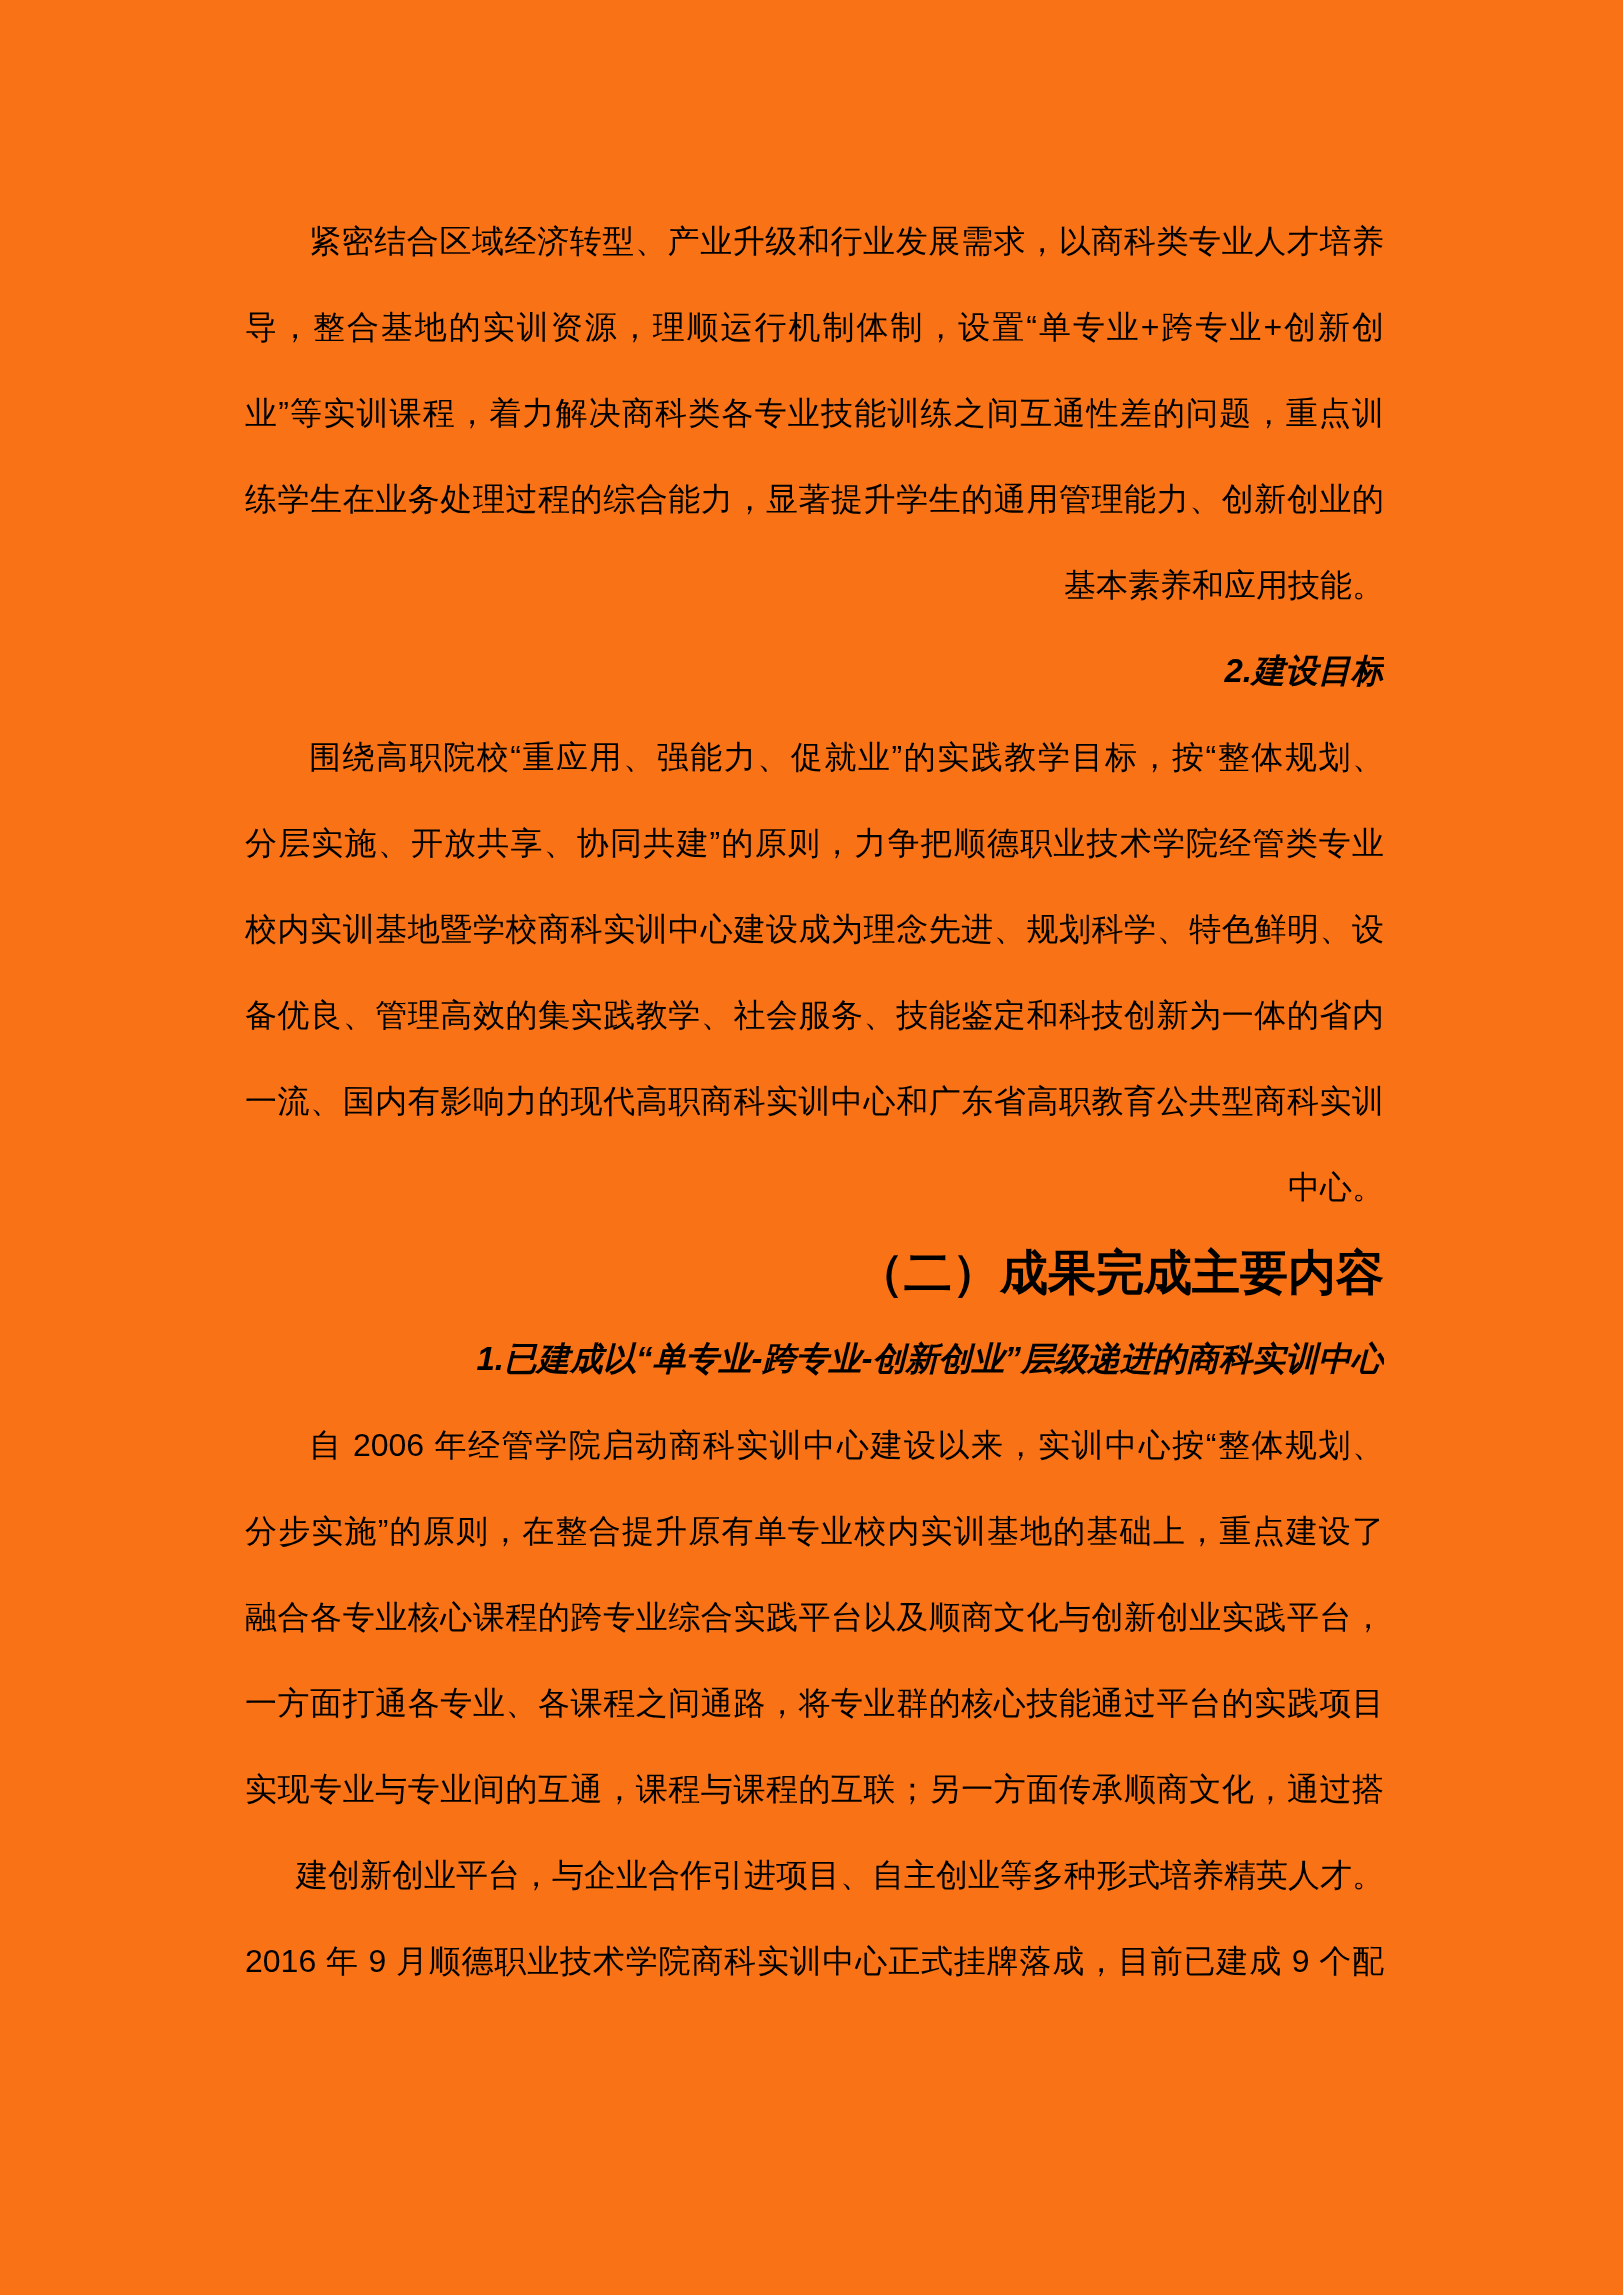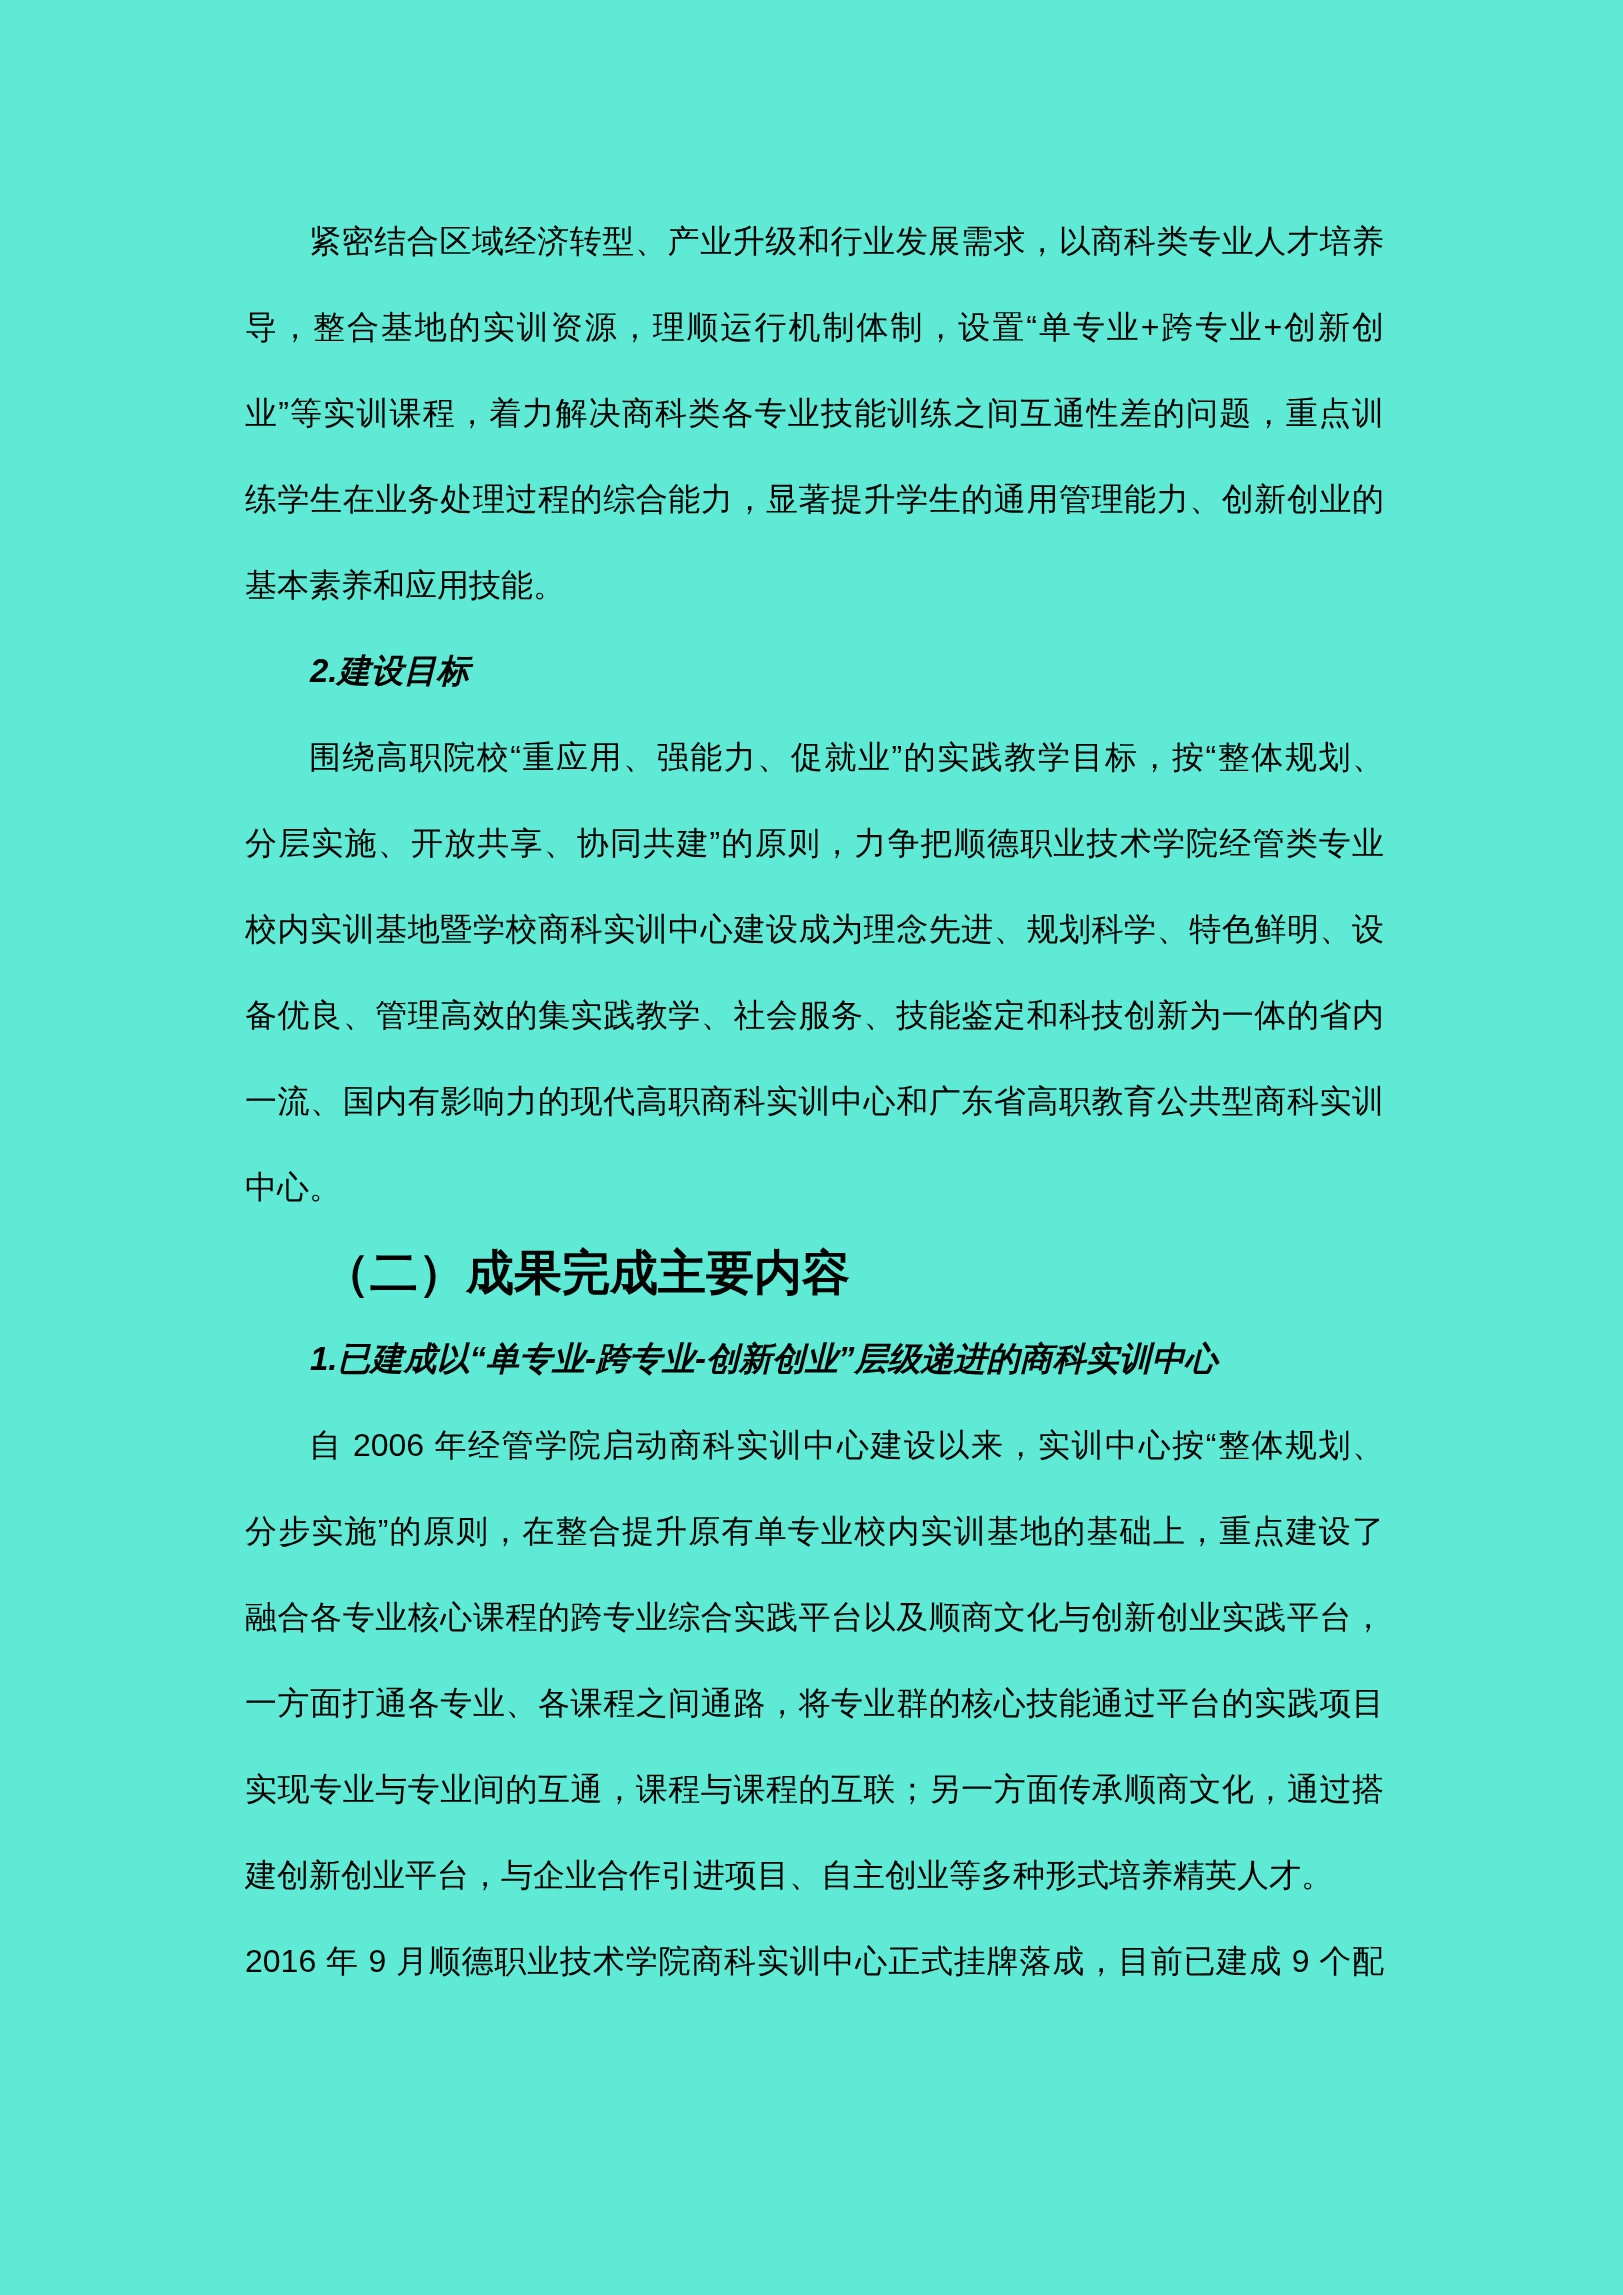--- a/index.html
+++ b/index.html
@@ -6,31 +6,32 @@
     margin: 0;
     padding: 0;
     background: #ffffff;
   }
   .page {
     position: relative;
     width: 1623px;
     height: 2295px;
     box-sizing: border-box;
     padding: 198px 239px 0 245px;
-    background: #5eead4;
+    background: #f97316;
     color: #000000;
     font-family: "Liberation Sans", sans-serif;
     overflow: hidden;
   }
   .line {
     height: 86px;
     line-height: 86px;
     font-size: 32px;
     white-space: normal;
     overflow: hidden;
+    text-align: right;
   }
   
   .just {
     text-align: justify;
     text-align-last: justify;
   }
   .ind { text-indent: 64px; }
   .h3 {
     font-weight: 700;
     font-size: 33px;

